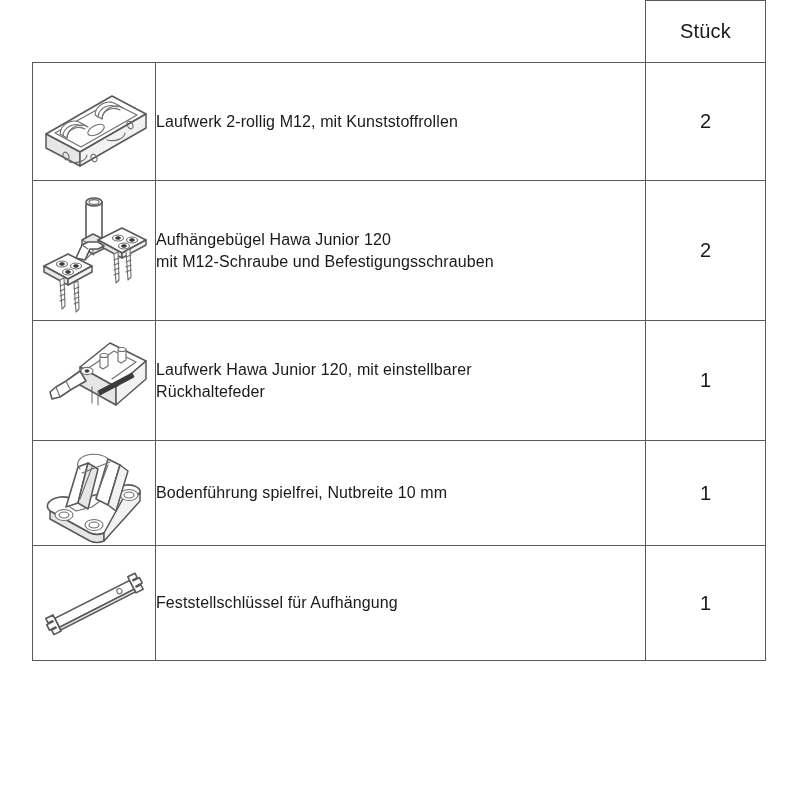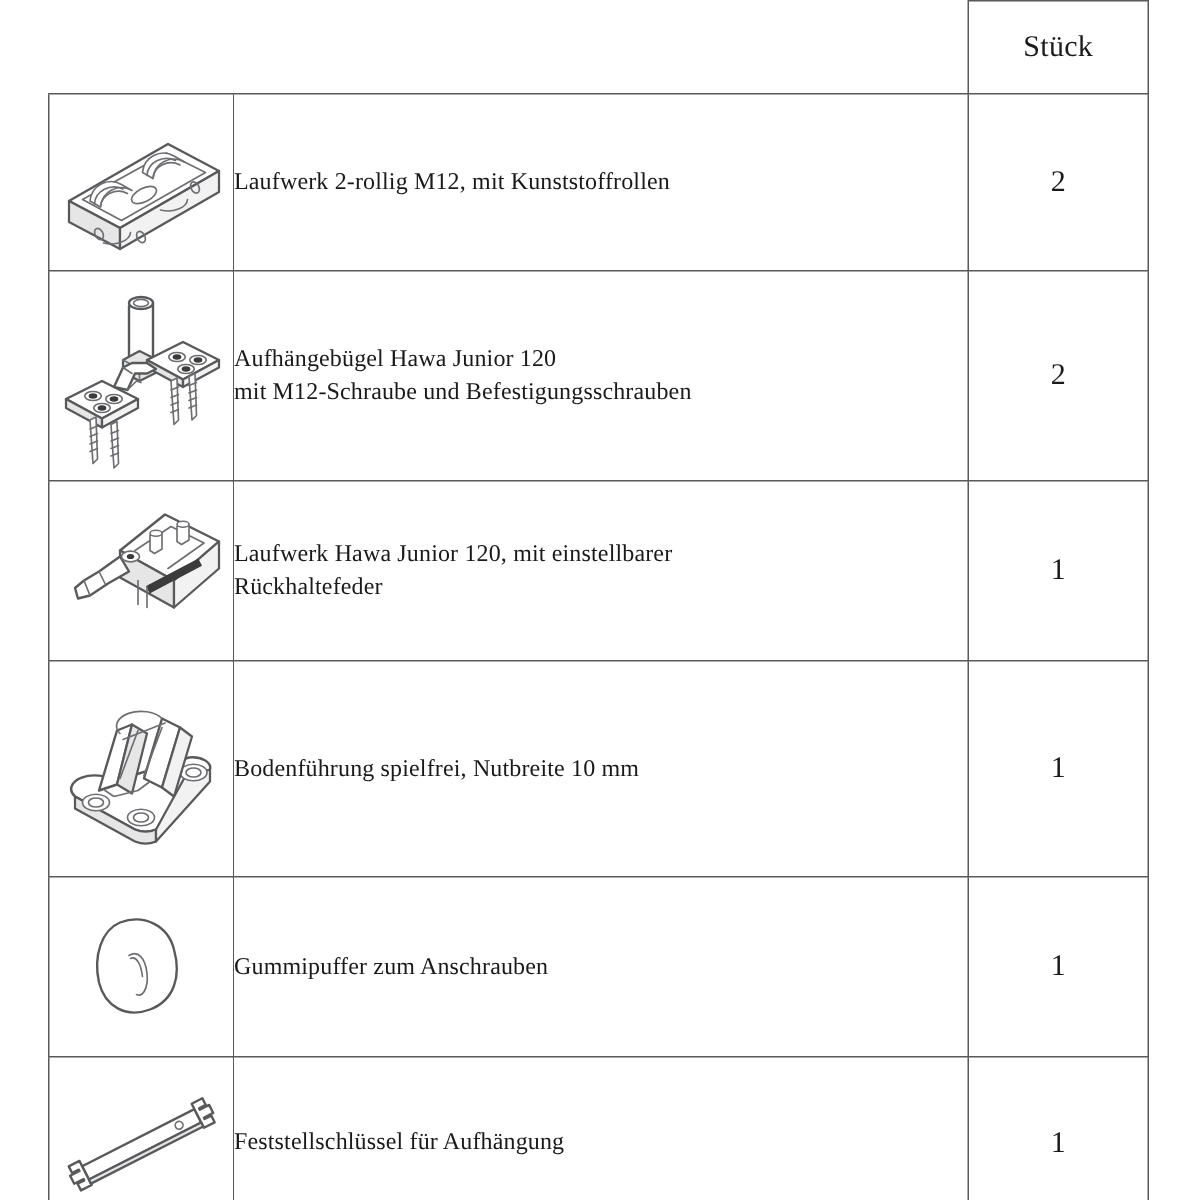--- a/index.html
+++ b/index.html
@@ -14,21 +14,20 @@
     color: #1a1a1a;
     overflow: hidden;
   }
 
   #parts-table-wrap {
     position: absolute;
     left: 32px;
     top: 0px;
     width: 733px;
     height: 792px;
-    font-family: Liberation Serif, serif;
   }
 
   table.parts-table {
     border-collapse: collapse;
     width: 733px;
     table-layout: fixed;
   }
 
   table.parts-table td,
   table.parts-table th {
@@ -290,21 +289,21 @@
             <polyline class="ln-thin" points="62,76 62,62"></polyline>
           </svg>
         </td>
         <td class="cell-desc">
           <span class="desc-line">Laufwerk Hawa Junior 120, mit einstellbarer</span>
           <span class="desc-line">Rückhaltefeder</span>
         </td>
         <td class="cell-qty">1</td>
       </tr>
 
-      <tr style="height:144px;margin-top:32px;">
+      <tr style="height:105px;margin-top:32px;">
         <td class="cell-img">
           <svg class="thumb" width="116" height="104" viewBox="0 0 116 104">
 
             <path class="fillw" d="M14,70 L54,92 a12,7 0 0 0 14,0 L104,52 a12,7 0 0 0 -14,-8 L40,60 a12,7 0 0 0 -26,10 Z"></path>
             <path class="fillgg" d="M14,70 L14,78 L54,100 a12,7 0 0 0 14,0 L68,92 a12,7 0 0 1 -14,0 Z"></path>
             <path class="fillg" d="M68,92 L68,100 L104,60 L104,52 a12,7 0 0 1 -14,0 Z"></path>
 
             <ellipse class="fillw-thin" cx="28" cy="74" rx="9" ry="5.5"></ellipse>
             <ellipse class="ln-thin" cx="28" cy="74" rx="5" ry="3"></ellipse>
             <ellipse class="fillw-thin" cx="93" cy="54" rx="9" ry="5.5"></ellipse>
@@ -325,39 +324,20 @@
 
             <path class="ln-thin" d="M34,66 L40,70 L56,66 L64,60"></path>
           </svg>
         </td>
         <td class="cell-desc">
           <span class="desc-line">Bodenführung spielfrei, Nutbreite 10 mm</span>
         </td>
         <td class="cell-qty">1</td>
       </tr>
 
-      <tr style="height:120px;">
-        <td class="cell-img">
-          <svg class="thumb" width="116" height="104" viewBox="0 0 116 104">
-
-            <path class="ln" d="M44,22
-                                C60,16 76,24 80,40
-                                C85,58 80,74 64,80
-                                C48,86 34,78 30,62
-                                C26,44 32,27 44,22 Z"></path>
-
-            <path class="ln-thin" d="M50,44 C56,40 61,46 62,56 C63,66 59,72 55,70"></path>
-            <path class="ln-thin" d="M51,46 C55,44 58,50 59,58"></path>
-          </svg>
-        </td>
-        <td class="cell-desc">
-          <span class="desc-line">Gummipuffer zum Anschrauben</span>
-        </td>
-        <td class="cell-qty">1</td>
-      </tr>
 
       <tr style="height:115px;margin-left:16px;">
         <td class="cell-img">
           <svg class="thumb" width="116" height="104" viewBox="0 0 116 104">
             <g transform="rotate(-27 58 52)">
 
               <polygon class="fillw" points="16,48 100,48 100,58 16,58"></polygon>
 
               <path class="fillw" d="M16,44 L16,62 L8,62 L8,57 L13,57 L13,56 L6,56 L6,50 L13,50 L13,49 L8,49 L8,44 Z"></path>
 

